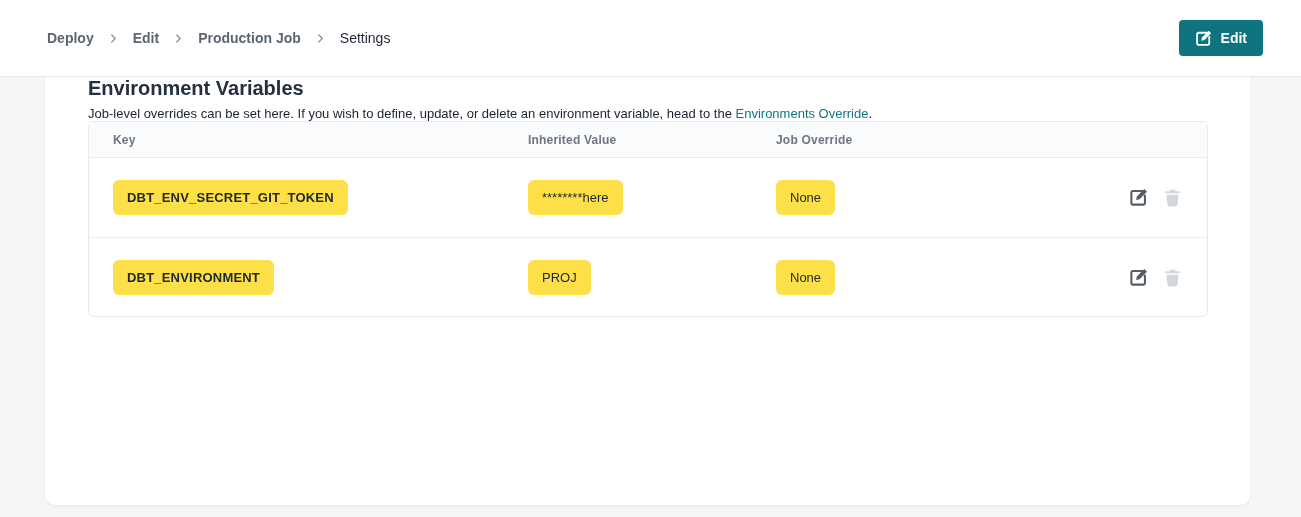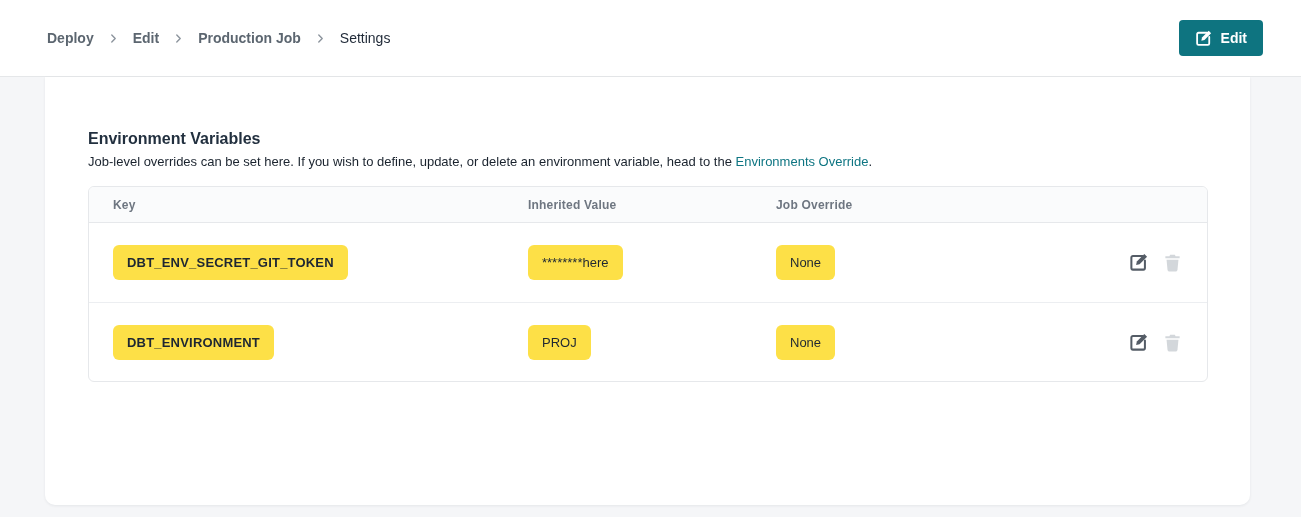--- a/index.html
+++ b/index.html
@@ -59,27 +59,27 @@
     cursor:pointer;
   }
   .text-input {
     margin-top:9px; width:560px; height:35px;
     background:#f4f5f6; border-radius:4px;
     padding:0 12px; line-height:35px;
     font-size:13px; color:#222b35;
   }
 
   
-  .env-title { margin-top:53px; font-size:16px; font-weight:700; color:#22303f; }
+  .env-title { font-size:20px; font-weight:700; color:#22303f; }
   .env-desc { margin-top:6px; font-size:13px; color:#1a232e; }
   .env-desc a { color:#0e7582; text-decoration:none; cursor:pointer; }
 
   
   .env-table {
-    margin-top:17px; width:1120px;
+    width:1120px;
     border:1px solid #e6e8eb; border-radius:6px;
     overflow:hidden; background:#fff;
   }
   .thead, .trow {
     display:grid;
     grid-template-columns:415px 248px 1fr auto;
     align-items:center;
     padding:0 25px 0 24px;
   }
   .thead {

